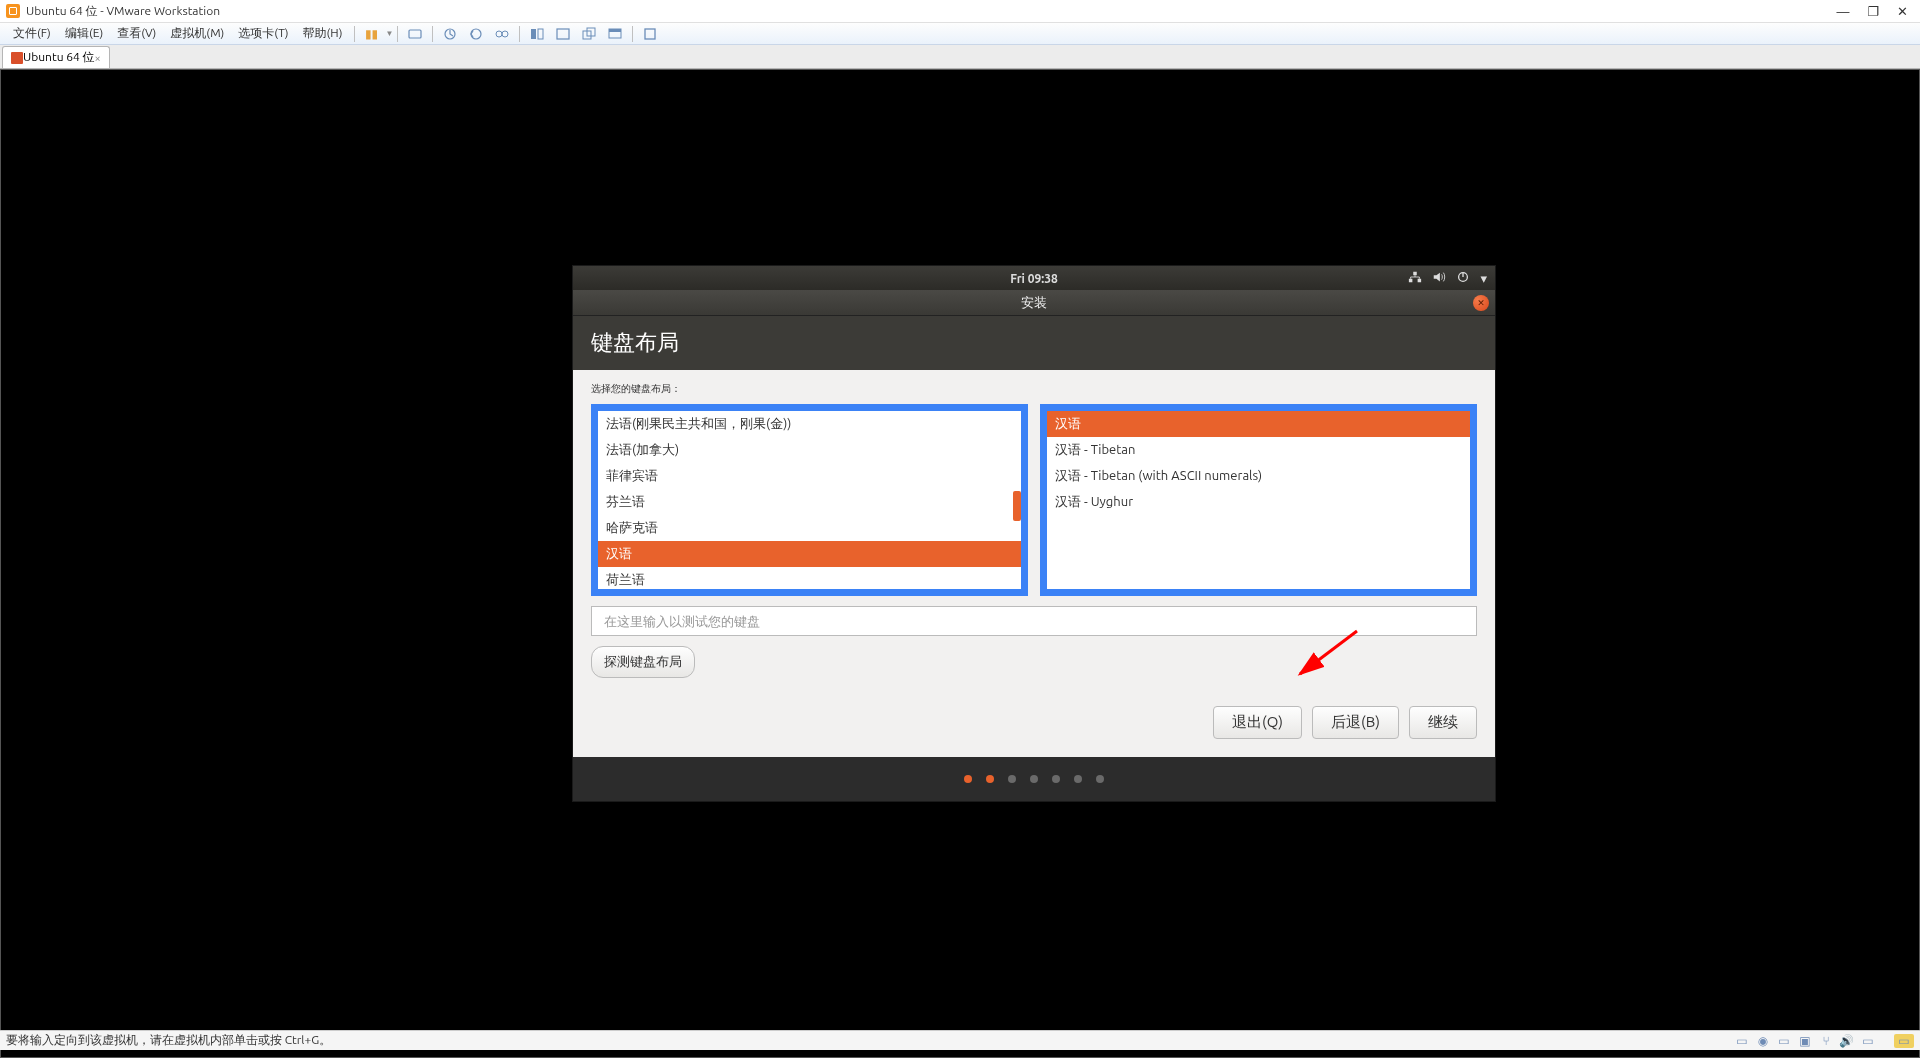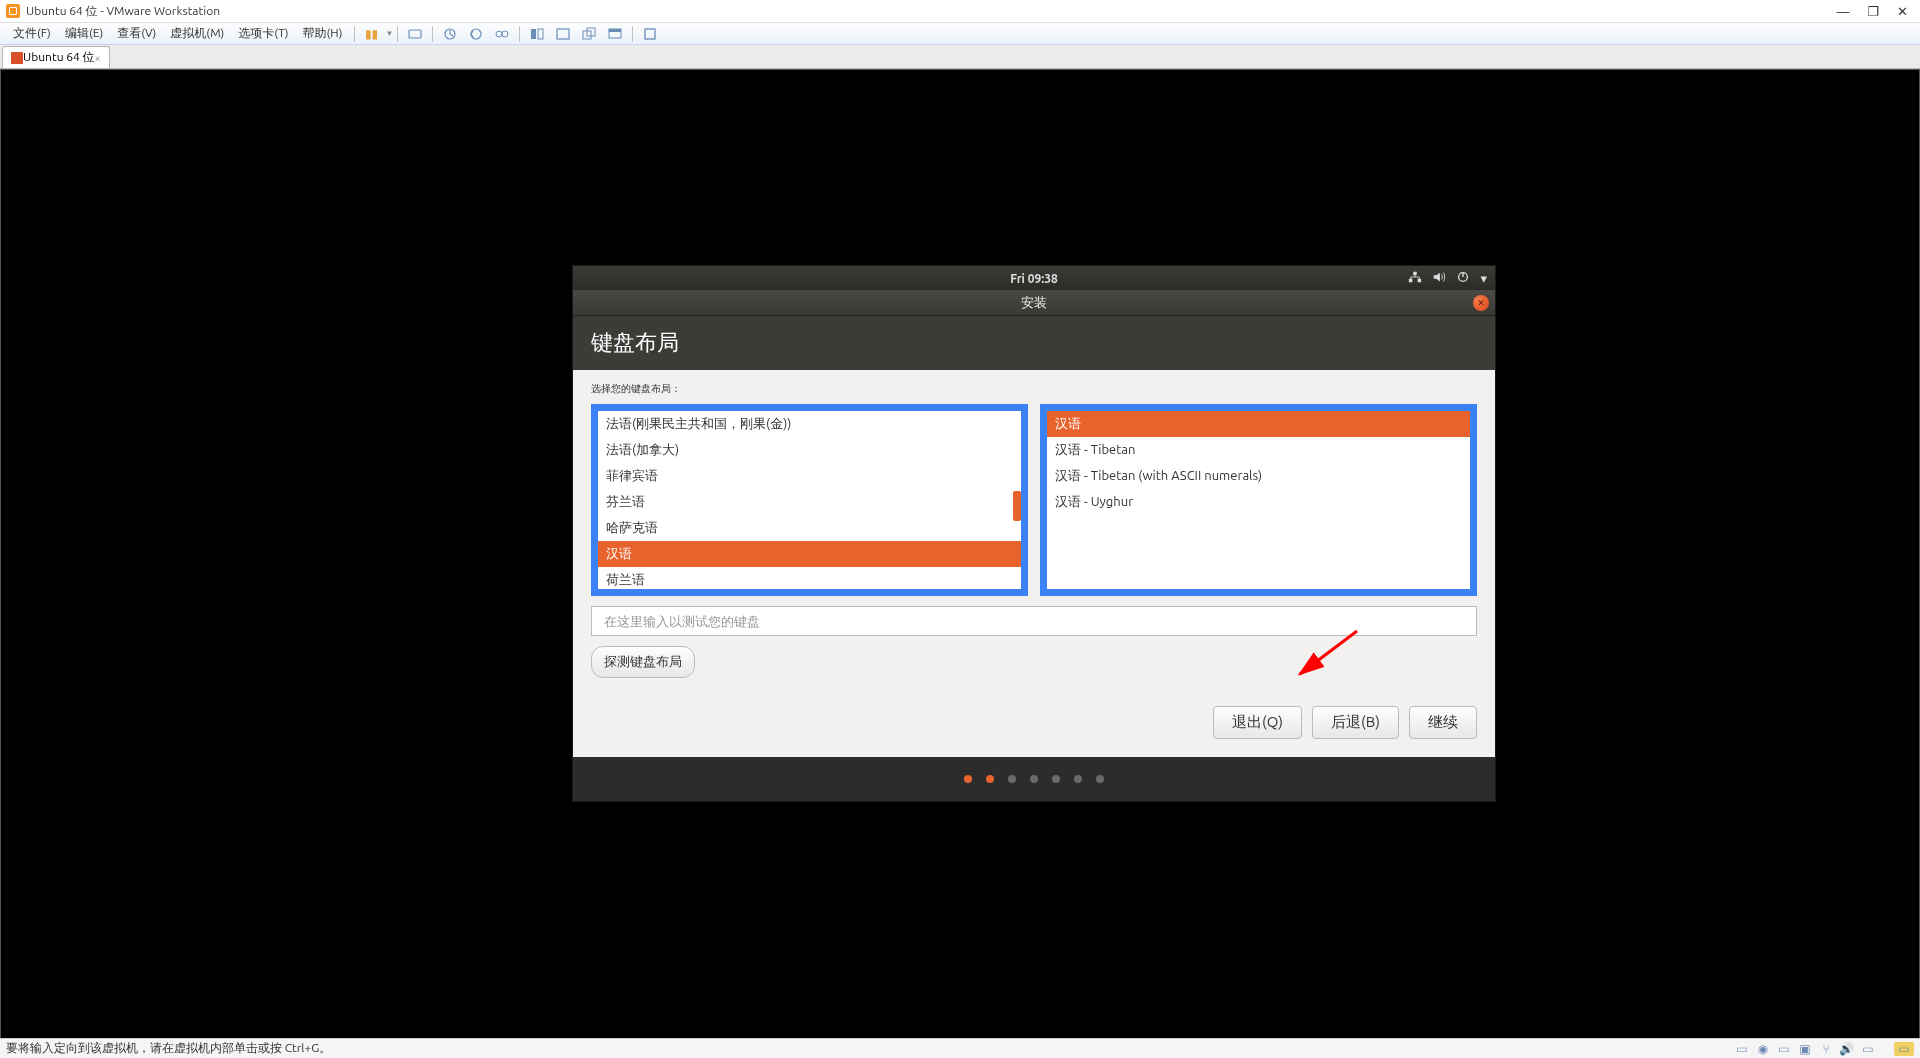--- a/index.html
+++ b/index.html
@@ -65,21 +65,21 @@
 .nav-buttons button { padding: 6px 18px; background: linear-gradient(#fefefe, #e8e7e5); border: 1px solid #bbb; border-radius: 4px; font-size: 15px; color: #333; cursor: pointer; }
 
 .install-footer { background: #2c2c2c; height: 44px; display: flex; align-items: center; justify-content: center; gap: 14px; }
 .install-footer .dot { width: 8px; height: 8px; border-radius: 50%; background: #6a6a6a; }
 .install-footer .dot.active { background: #e8622c; }
 
 
 .arrow-annotation { position: absolute; pointer-events: none; }
 
 
-.statusbar { position: absolute; bottom: 0; left: 0; right: 0; height: 20px; background: #f5f5f5; border-top: 1px solid #ccc; display: flex; align-items: center; padding: 0 6px; font-size: 12px; color: #333; }
+.statusbar { position: absolute; bottom: 8px; left: 0; right: 0; height: 20px; background: #f5f5f5; border-top: 1px solid #ccc; display: flex; align-items: center; padding: 0 6px; font-size: 12px; color: #333; }
 .statusbar .tray { margin-left: auto; display: flex; gap: 5px; align-items: center; }
 .statusbar .tray span { width: 16px; height: 14px; display: inline-flex; align-items: center; justify-content: center; color: #6e8bb5; font-size: 12px; }
 </style>
 </head>
 <body>
 
 <div class="titlebar">
   <span class="vmware-icon"></span>
   <span class="title">Ubuntu 64 位 - VMware Workstation</span>
   <div class="win-controls">

